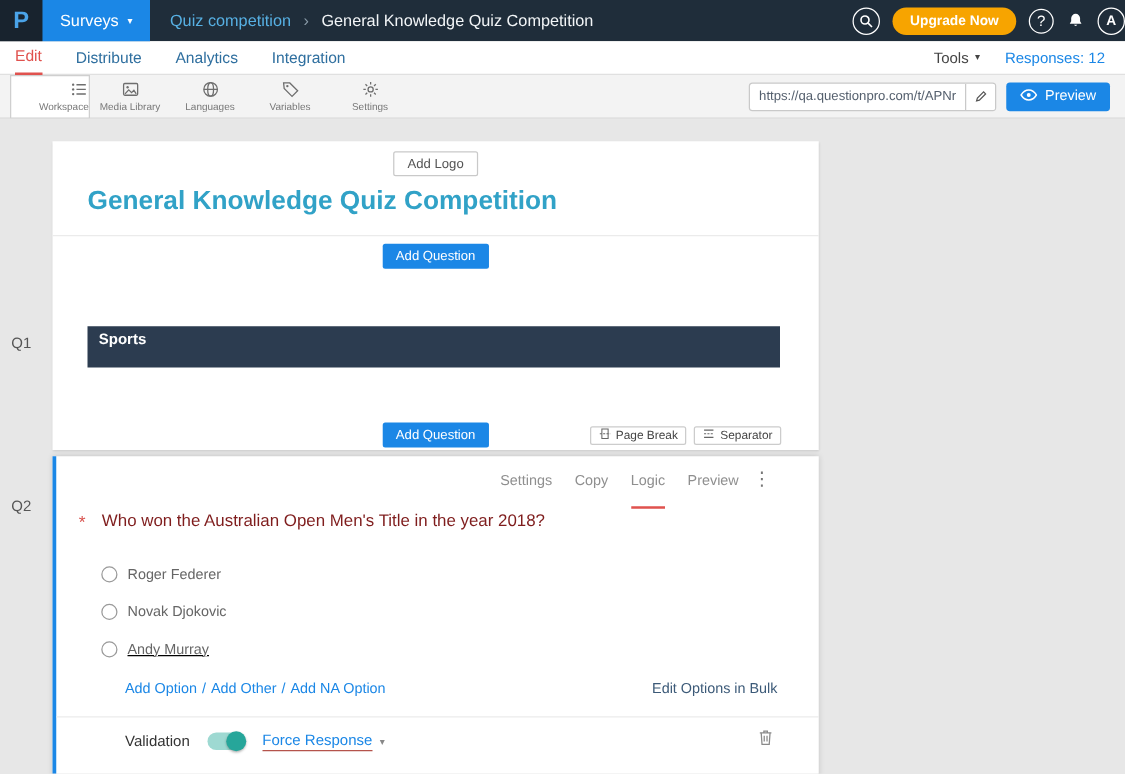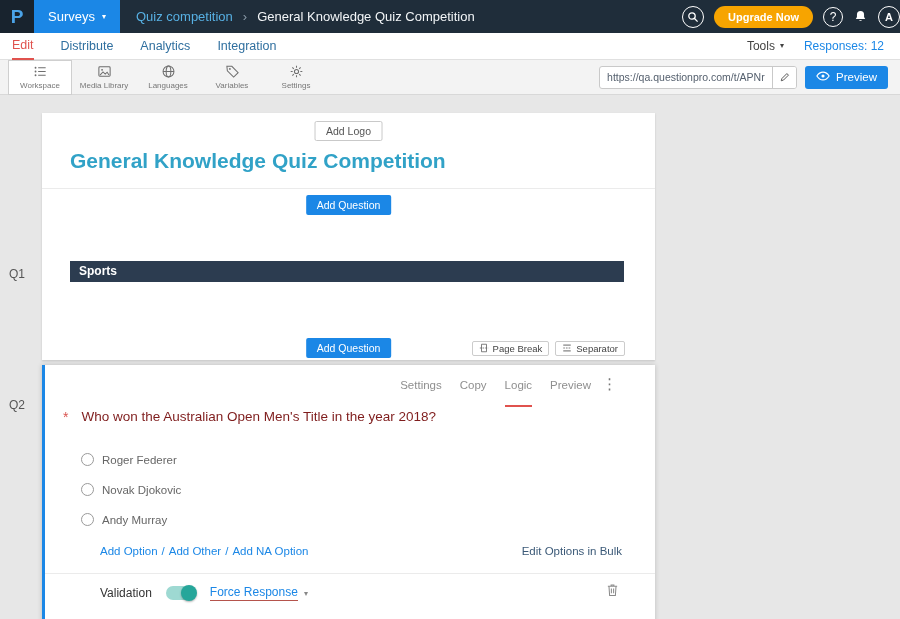--- a/index.html
+++ b/index.html
@@ -33,21 +33,21 @@
   .nav-tab { margin-right:27px; height:27px; display:flex; align-items:center; color:#2f6f9f; cursor:pointer; }
   .nav-tab.active { color:var(--color-active_red,#e0524e); border-bottom:2px solid var(--color-active_red,#e0524e); }
   .nav-right { margin-left:auto; display:flex; align-items:center; gap:20px; padding-right:4px;text-align:right; }
   .tools { color:#444; font-size:12px; display:flex; align-items:center; gap:5px; cursor:pointer; }
   .responses { color:var(--color-accent,#1b87e6); font-size:12px; }
 
   
   .toolbar { height:35px; background:#f3f3f3; border-bottom:1px solid #d8d8d8; display:flex; align-items:center; padding:0 8px; }
   .tool-item { width:64px; height:35px; display:flex; flex-direction:column; align-items:center; justify-content:center;
                gap:2px; cursor:pointer; }
-  .tool-item.active { background:#fff; border:1px solid #cfcfcf; }
+  .tool-item.active { background:#fff; border:1px solid #cfcfcf;align-items:flex-end; }
   .tool-icon { height:15px; display:flex; align-items:center; }
   .tool-label { font-size:8px; color:#777; white-space:nowrap; }
   .url-box { margin-left:auto; display:flex; align-items:center; height:23px; background:#fff;
              border:1px solid #c9c9c9; border-radius:3px; width:198px; overflow:hidden; }
   .url-text { flex:1; font-size:10.5px; color:#55606e; padding:0 7px; white-space:nowrap; overflow:hidden; border:none; outline:none; font-family:"Liberation Sans",sans-serif; }
   .url-edit { width:24px; height:100%; border:none; border-left:1px solid #c9c9c9; background:#fff;
               display:flex; align-items:center; justify-content:center; cursor:pointer; }
   .preview-btn { margin-left:8px; margin-right:4px; height:23px; background:var(--color-accent,#1b87e6); color:#fff;
                  border:none; border-radius:3px; font-size:11.5px; display:flex; align-items:center; gap:6px;
                  padding:0 11px; cursor:pointer; }
@@ -58,39 +58,39 @@
   .panel1 { position:absolute; left:42px; top:18px; width:613px; height:247px; background:#fff;
             box-shadow:0 1px 2px rgba(0,0,0,.15); }
   .add-logo { position:absolute; top:8px; left:50%; transform:translateX(-50%); background:#fff;
               border:1px solid #c9c9c9; border-radius:2px; padding:3px 11px; font-size:10.5px; color:#555; cursor:pointer; }
   .survey-title { position:absolute; left:28px; top:36px; font-size:21px; color:var(--color-title_teal,#31a2c7); }
   .hdivider { position:absolute; left:0; right:0; border-top:1px solid #ebebeb; }
   .d1 { top:75px; } 
   .add-question { position:absolute; left:50%; transform:translateX(-50%); background:var(--color-accent,#1b87e6);
                   color:#fff; border:none; border-radius:2px; padding:4px 11px; font-size:10.5px; cursor:pointer; }
   .aq1 { top:82px; } .aq2 { top:225px; }
-  .q1-bar { position:absolute; left:28px; top:148px; width:554px; height:21px; line-height:21px;
+  .q1-bar { position:absolute; left:28px; top:148px; width:554px; height:33px; line-height:21px;
             background:var(--color-question_navy,#2c3c50); color:#fff; font-weight:bold; font-size:12px;
             padding-left:9px; cursor:pointer; }
   .pbsep { position:absolute; top:228px; right:30px; display:flex; gap:6px; }
   .mini-btn { display:flex; align-items:center; gap:4px; background:#fff; border:1px solid #ccc; border-radius:2px;
               padding:1px 6px; font-size:9.5px; color:#444; cursor:pointer; height:15px; }
 
   
   .q2card { position:absolute; left:42px; top:270px; width:613px; height:260px; background:#fff;
             border-left:3px solid var(--color-accent,#1b87e6); box-shadow:0 0 5px rgba(0,0,0,.18); }
   .actions { position:absolute; top:14px; right:64px; display:flex; gap:18px; font-size:11.5px; color:#8f8f8f; }
   .action { cursor:pointer; }
   .action.logic { border-bottom:2px solid var(--color-active_red,#e0524e); padding-bottom:14px; }
   .kebab { position:absolute; top:11px; right:38px; font-size:15px; color:#777; cursor:pointer; line-height:1; }
   .q-row { position:absolute; top:44px; left:18px; display:flex; gap:13px; align-items:flex-start; }
   .req { color:#d9534f; font-size:14px; }
   .q-text { font-size:13.5px; color:#7f1d1d; }
   .opt { position:absolute; left:36px; display:flex; align-items:center; gap:8px; cursor:pointer; }
-  .o1 { top:88px; } .o2 { top:118px; } .o3 { top:148px; }
+  .o1 { top:88px; } .o2 { top:118px; } .o3 { top:148px;text-decoration:underline; }
   .radio { width:13px; height:13px; border:1px solid #9a9a9a; border-radius:50%; background:#fff; flex:none; }
   .opt-label { font-size:11.5px; color:#666; }
   .addlinks { position:absolute; top:180px; left:55px; font-size:11.5px; color:var(--color-accent,#1b87e6); }
   .addlinks .link { cursor:pointer; }
   .addlinks .sep { margin:0 4px; }
   .editbulk { position:absolute; top:180px; right:33px; font-size:11.5px; color:#3c5a78; cursor:pointer; }
   .d2 { top:208px; }
   .validation-row { position:absolute; top:219px; left:55px; display:flex; align-items:center; gap:14px; height:18px; }
   .val-label { font-size:12px; color:#333; }
   .toggle { position:relative; width:30px; height:14px; border-radius:7px; background:#9ed9d2; cursor:pointer; flex:none; }

